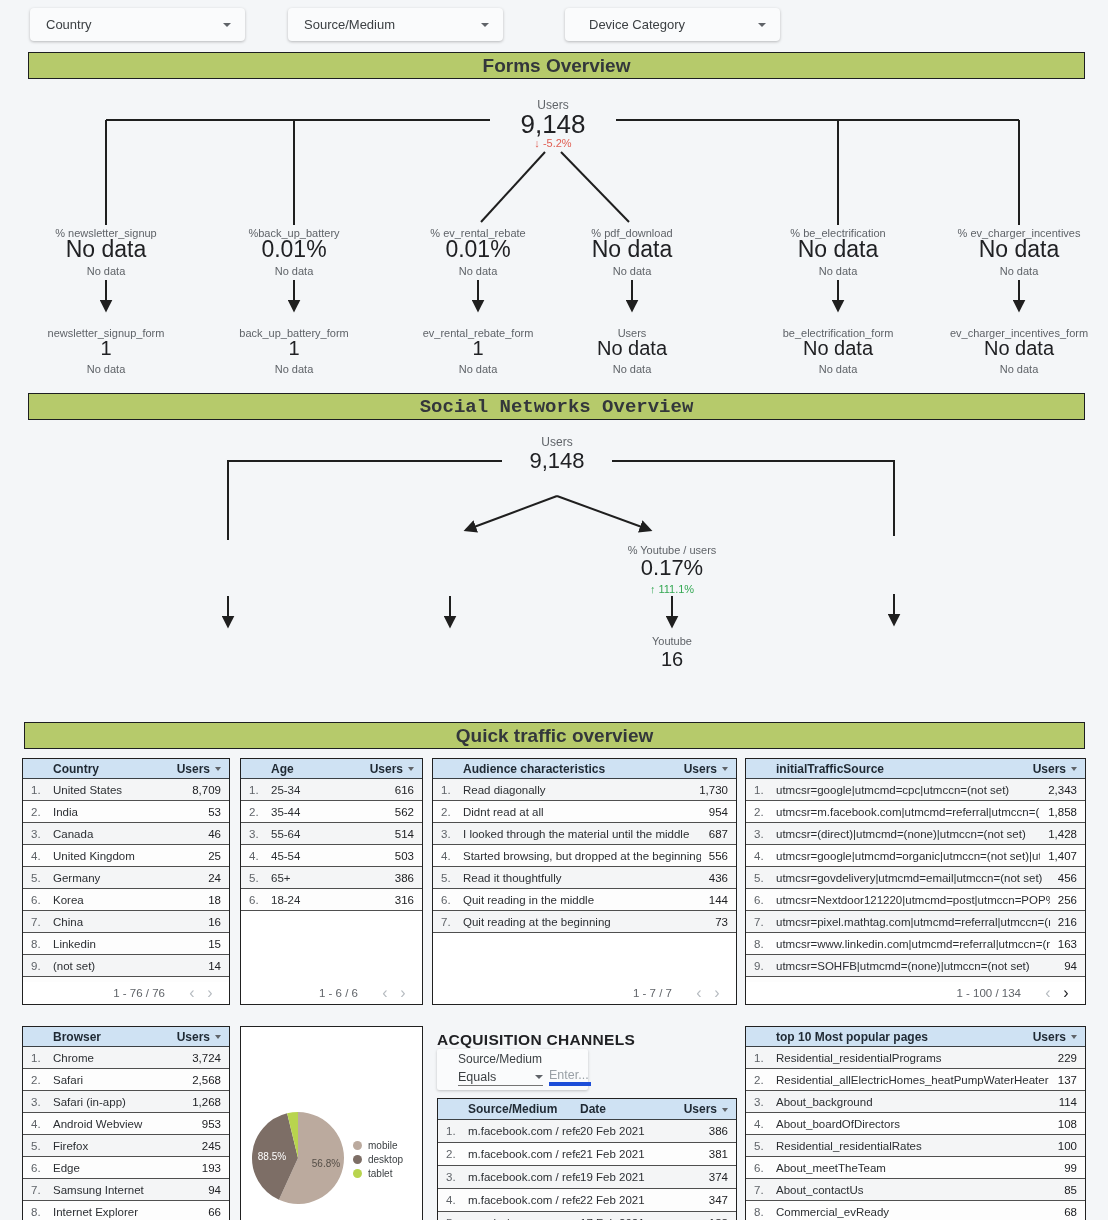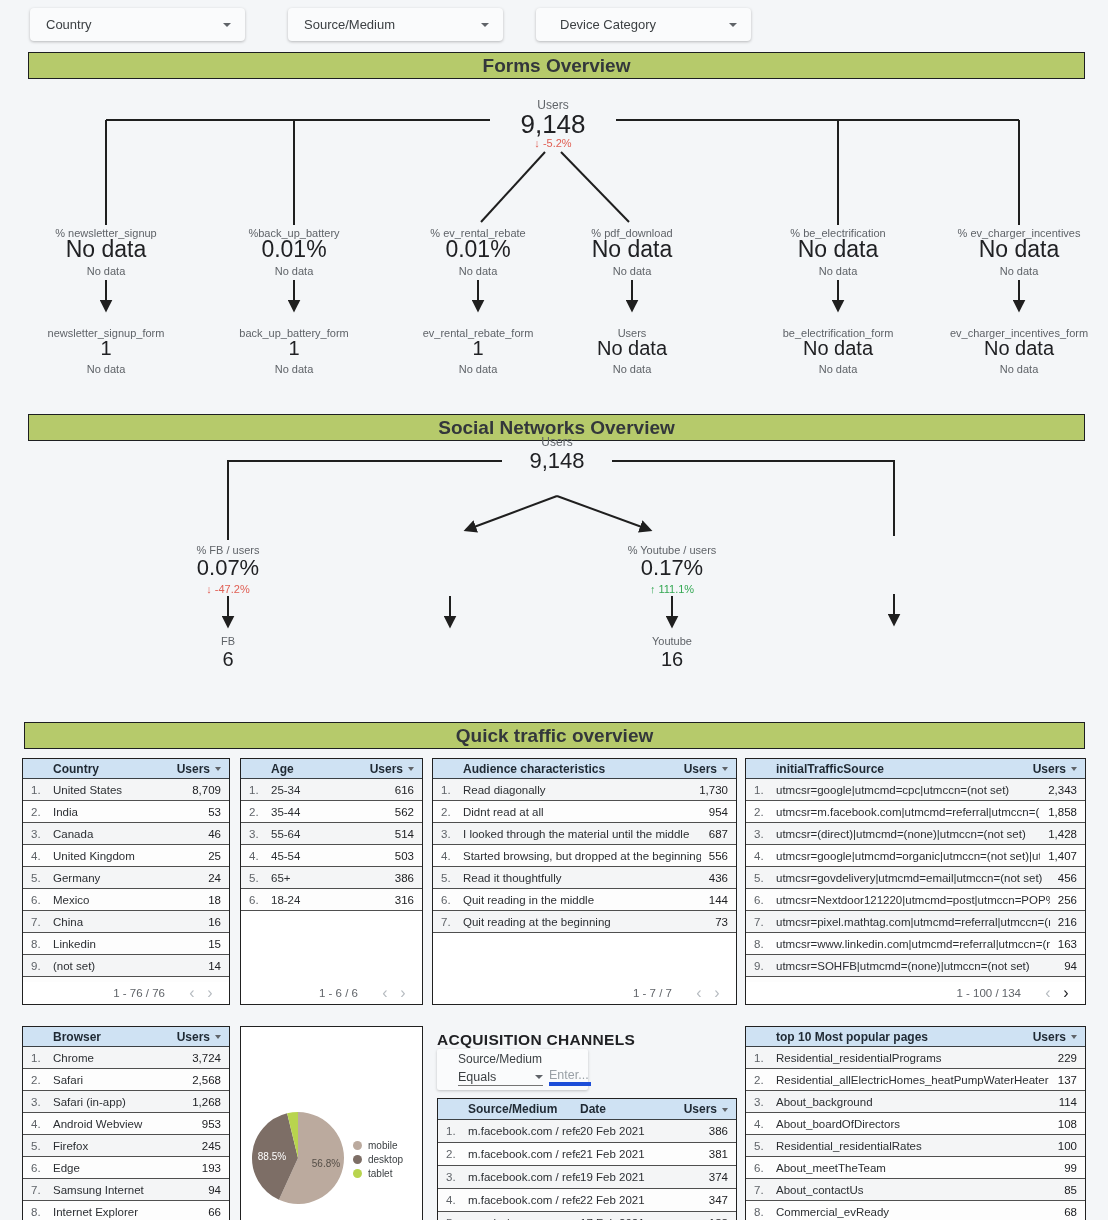--- a/index.html
+++ b/index.html
@@ -100,21 +100,21 @@
 <div id="app">
 
   <div class="pill" style="left:30px;width:215px;">
     <span class="plabel">Country</span>
     <span class="caret"></span>
   </div>
   <div class="pill" style="left:288px;width:215px;">
     <span class="plabel">Source/Medium</span>
     <span class="caret"></span>
   </div>
-  <div class="pill" style="left:536px;width:215px;padding-left:24px;">
+  <div class="pill" style="left:565px;width:215px;padding-left:24px;">
     <span class="plabel">Device Category</span>
     <span class="caret"></span>
   </div>
 
   <div class="banner" style="top:52px;">
     <span>Forms Overview</span>
   </div>
 
   <div class="tree t1" style="top:90px;height:302px;">
     <svg width="1108" height="302">
@@ -191,51 +191,41 @@
     <div class="tcol" style="left:929px;">
       <div class="nlabel">% ev_charger_incentives</div>
       <div class="nvalue">No data</div>
       <div class="nsub">No data</div>
       <div class="clabel">ev_charger_incentives_form</div>
       <div class="cvalue">No data</div>
       <div class="csub">No data</div>
     </div>
   </div>
 
-  <div class="banner" style="top:414px;">
+  <div class="banner" style="top:393px;font-family:Liberation Mono, monospace;">
     <span>Social Networks Overview</span>
   </div>
 
   <div class="tree t2" style="top:420px;height:290px;">
     <svg width="1108" height="290">
       <g stroke="#1f1f1f" stroke-width="2" fill="none">
         <path d="M228,120 V41 H502"></path>
         <path d="M894,116 V41 H612"></path>
         <path d="M557,76 L466,110" marker-end="url(#arw)"></path>
         <path d="M557,76 L650,110" marker-end="url(#arw)"></path>
         <path d="M228,176 V206" marker-end="url(#arw)"></path>
         <path d="M450,176 V206" marker-end="url(#arw)"></path>
         <path d="M672,176 V206" marker-end="url(#arw)"></path>
         <path d="M894,174 V204" marker-end="url(#arw)"></path>
       </g>
     </svg>
     <div class="troot" style="left:467px;">
       <div class="rlabel">Users</div>
       <div class="rvalue">9,148</div>
     </div>
-    <div class="tcol" style="left:138px;">
-      <div class="nlabel">% FB / users</div>
-      <div class="nvalue">0.07%</div>
-      <div class="ndelta" data-dir="down">
-        <span>↓</span>
-        <span>-47.2%</span>
-      </div>
-      <div class="clabel">FB</div>
-      <div class="cvalue">6</div>
-    </div>
     <div class="tcol" style="left:582px;">
       <div class="nlabel">% Youtube / users</div>
       <div class="nvalue">0.17%</div>
       <div class="ndelta" data-dir="up">
         <span>↑</span>
         <span>111.1%</span>
       </div>
       <div class="clabel">Youtube</div>
       <div class="cvalue">16</div>
     </div>
@@ -274,21 +264,21 @@
           <span class="cell c0">United Kingdom</span>
           <span class="cell c1 num">25</span>
         </div>
         <div class="trow">
           <span class="idx">5.</span>
           <span class="cell c0">Germany</span>
           <span class="cell c1 num">24</span>
         </div>
         <div class="trow">
           <span class="idx">6.</span>
-          <span class="cell c0">Mexico</span>
+          <span class="cell c0">Korea</span>
           <span class="cell c1 num">18</span>
         </div>
         <div class="trow">
           <span class="idx">7.</span>
           <span class="cell c0">China</span>
           <span class="cell c1 num">16</span>
         </div>
         <div class="trow">
           <span class="idx">8.</span>
           <span class="cell c0">Linkedin</span>

